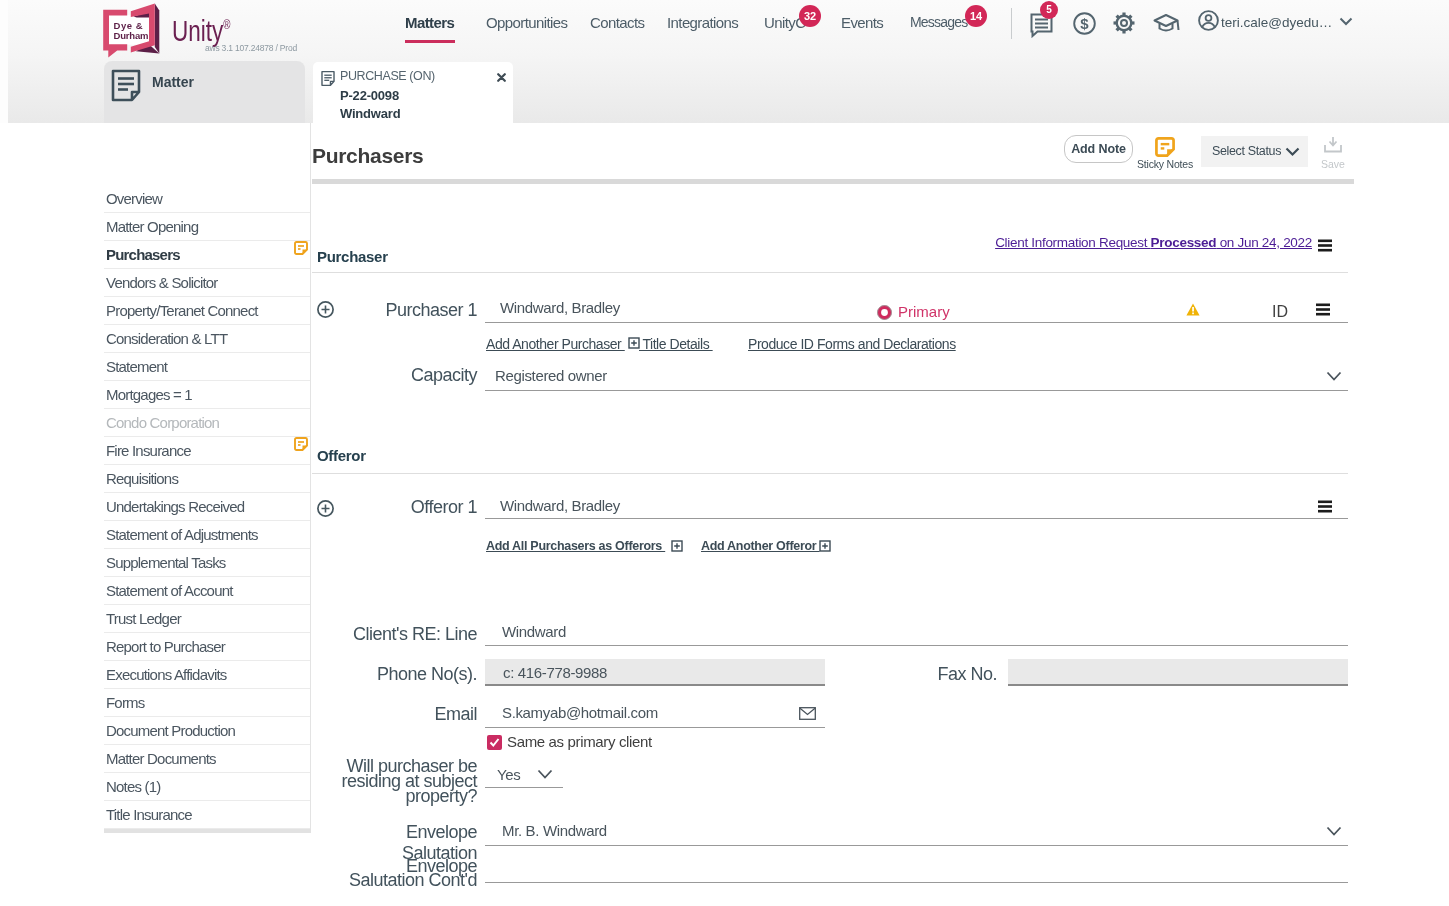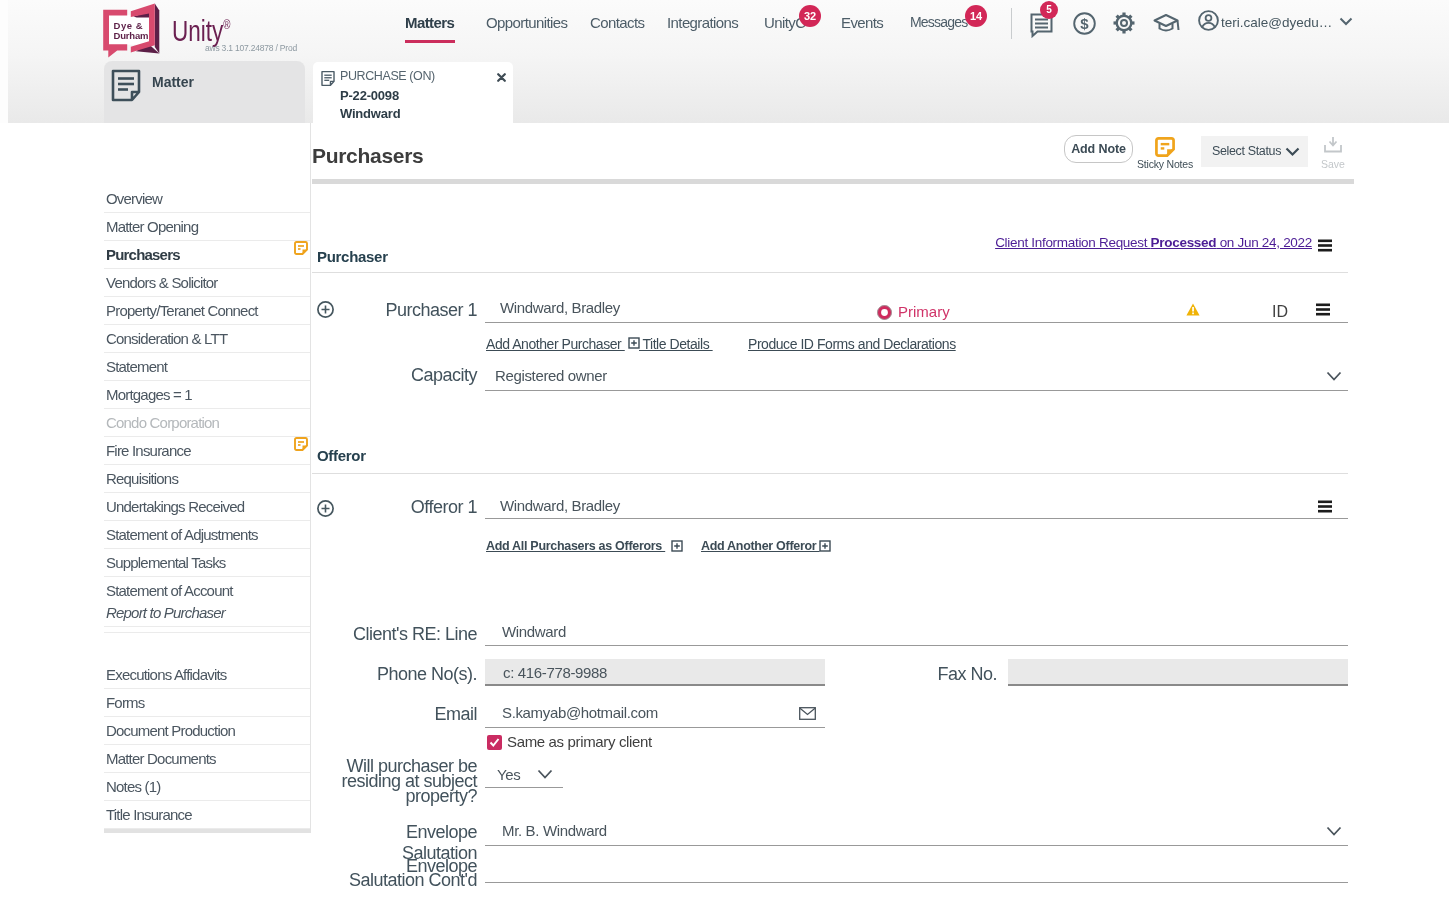--- a/index.html
+++ b/index.html
@@ -143,21 +143,21 @@
 <div class="side-item" style="top:353px;">Statement</div>
 <div class="side-item" style="top:381px;">Mortgages = 1</div>
 <div class="side-item" style="top:409px;color:#b4b8bb;">Condo Corporation</div>
 <div class="side-item" style="top:437px;">Fire Insurance</div>
 <div class="side-item" style="top:465px;">Requisitions</div>
 <div class="side-item" style="top:493px;">Undertakings Received</div>
 <div class="side-item" style="top:521px;">Statement of Adjustments</div>
 <div class="side-item" style="top:549px;">Supplemental Tasks</div>
 <div class="side-item" style="top:577px;">Statement of Account</div>
 <div class="side-item" style="top:605px;">Trust Ledger</div>
-<div class="side-item" style="top:599px;font-style:italic;">Report to Purchaser</div>
+<div class="side-item" style="top:633px;">Report to Purchaser</div>
 <div class="side-item" style="top:661px;">Executions Affidavits</div>
 <div class="side-item" style="top:689px;">Forms</div>
 <div class="side-item" style="top:717px;">Document Production</div>
 <div class="side-item" style="top:745px;">Matter Documents</div>
 <div class="side-item" style="top:773px;">Notes (1)</div>
 <div class="side-item" style="top:801px;">Title Insurance</div>
 <div class="abs" style="left:104px;top:829px;width:207px;height:4px;background:#e2e2e2;"></div>
 <div class="side-sep"></div>
 
 <svg class="abs" style="left:294px;top:241px" width="14" height="14" viewBox="0 0 14 14">

